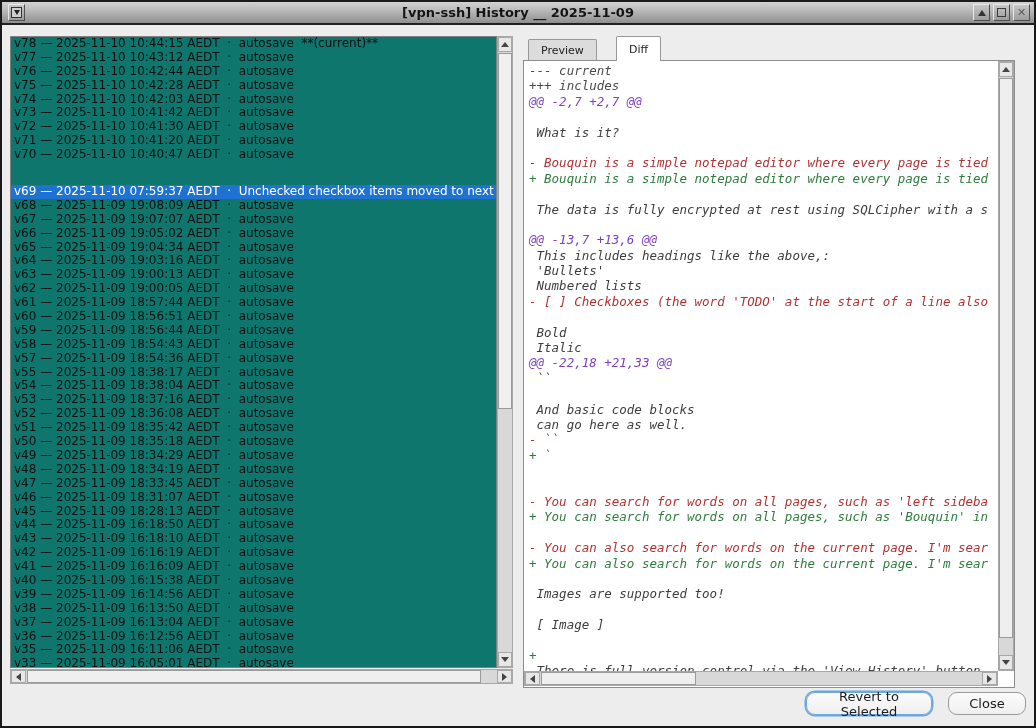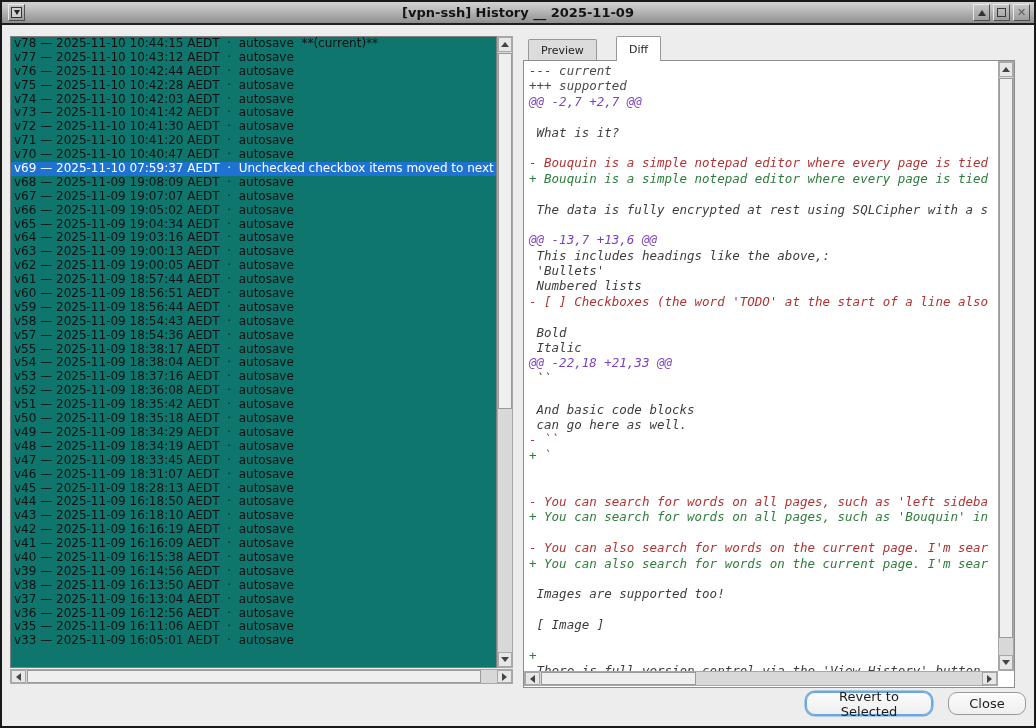--- a/index.html
+++ b/index.html
@@ -42,21 +42,21 @@
   
   .listbox{
     position:absolute;left:10px;top:36px;width:487px;height:632px;
     background:#0f766e;border:1px solid #7f7f7f;box-sizing:border-box;
     overflow:hidden;
   }
   .list-row{
     height:13.9px;line-height:13.9px;font-size:12px;color:#111;
     padding-left:3px;white-space:pre;
   }
-  .list-row.selected{background:var(--sel-bg);color:#ffffff;}
+  .list-row.selected{background:var(--sel-bg);color:#ffffff;margin-top:23px;}
 
   
   .sb{position:absolute;background:#d8d8d8;border:1px solid #a8a8a8;box-sizing:border-box;}
   .sb-arrow{
     position:absolute;background:#e7e7e7;border:1px solid #a8a8a8;box-sizing:border-box;
     display:flex;align-items:center;justify-content:center;
   }
   .sb-thumb{position:absolute;background:#efefef;border:1px solid #9a9a9a;box-sizing:border-box;}
   .sa{width:0;height:0;}
   .sa.up{border-left:4px solid transparent;border-right:4px solid transparent;border-bottom:5px solid #444;}
@@ -194,21 +194,21 @@
   </div>
 
   <div id="tabs">
       <div class="tab inactive" style="left: 528px;">Preview</div>
       <div class="tab active" style="left: 616px;">Diff</div>
     </div>
 
   <div class="diff-frame"></div>
   <div class="diff-text" id="diff-text">
       <div class="diff-line header">--- current</div>
-      <div class="diff-line header">+++ supported</div>
+      <div class="diff-line header">+++ includes</div>
       <div class="diff-line hunk">@@ -2,7 +2,7 @@</div>
       <div class="diff-line context"> </div>
       <div class="diff-line context"> What is it?</div>
       <div class="diff-line context"> </div>
       <div class="diff-line del">- Bouquin is a simple notepad editor where every page is tied</div>
       <div class="diff-line add">+ Bouquin is a simple notepad editor where every page is tied</div>
       <div class="diff-line context"> </div>
       <div class="diff-line context"> The data is fully encrypted at rest using SQLCipher with a s</div>
       <div class="diff-line context"> </div>
       <div class="diff-line hunk">@@ -13,7 +13,6 @@</div>

